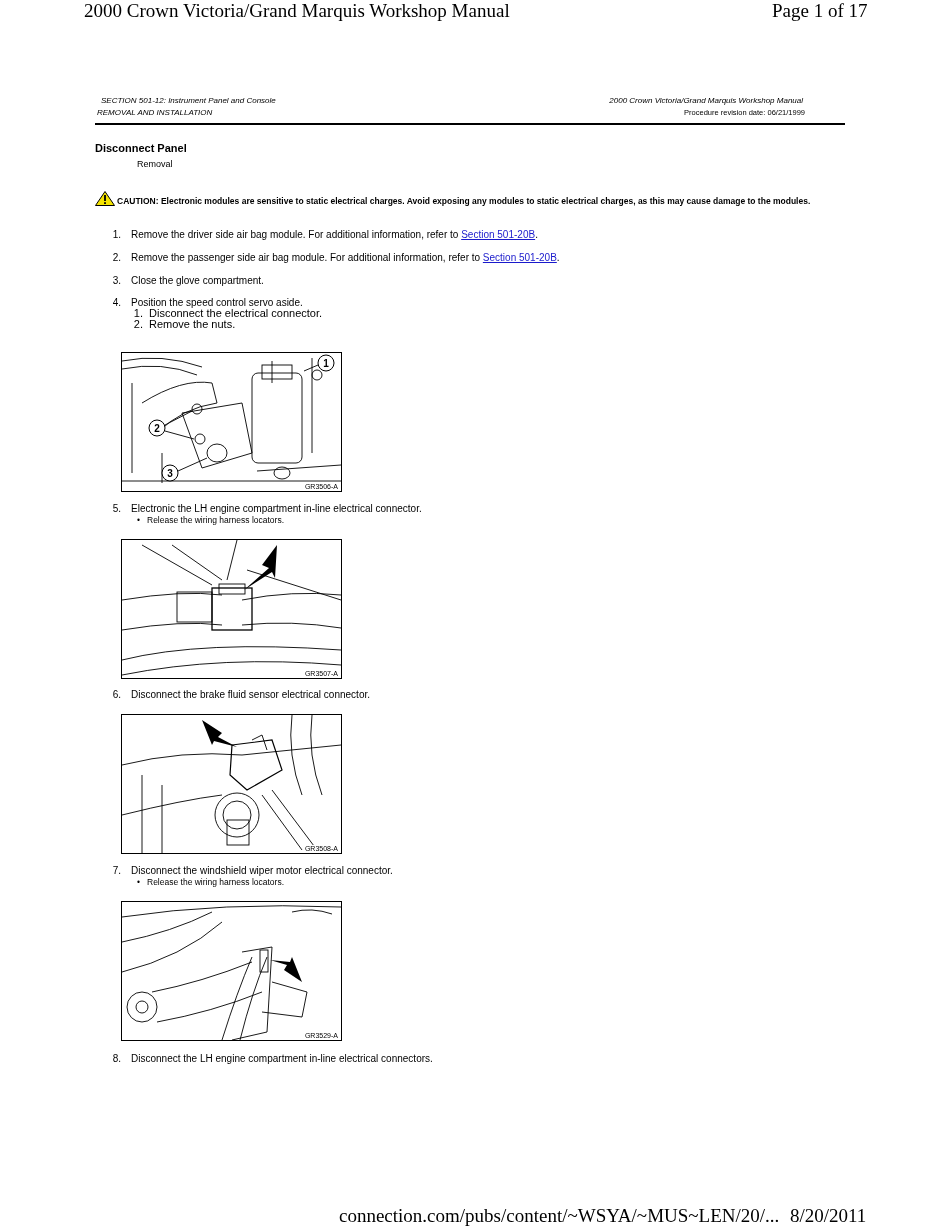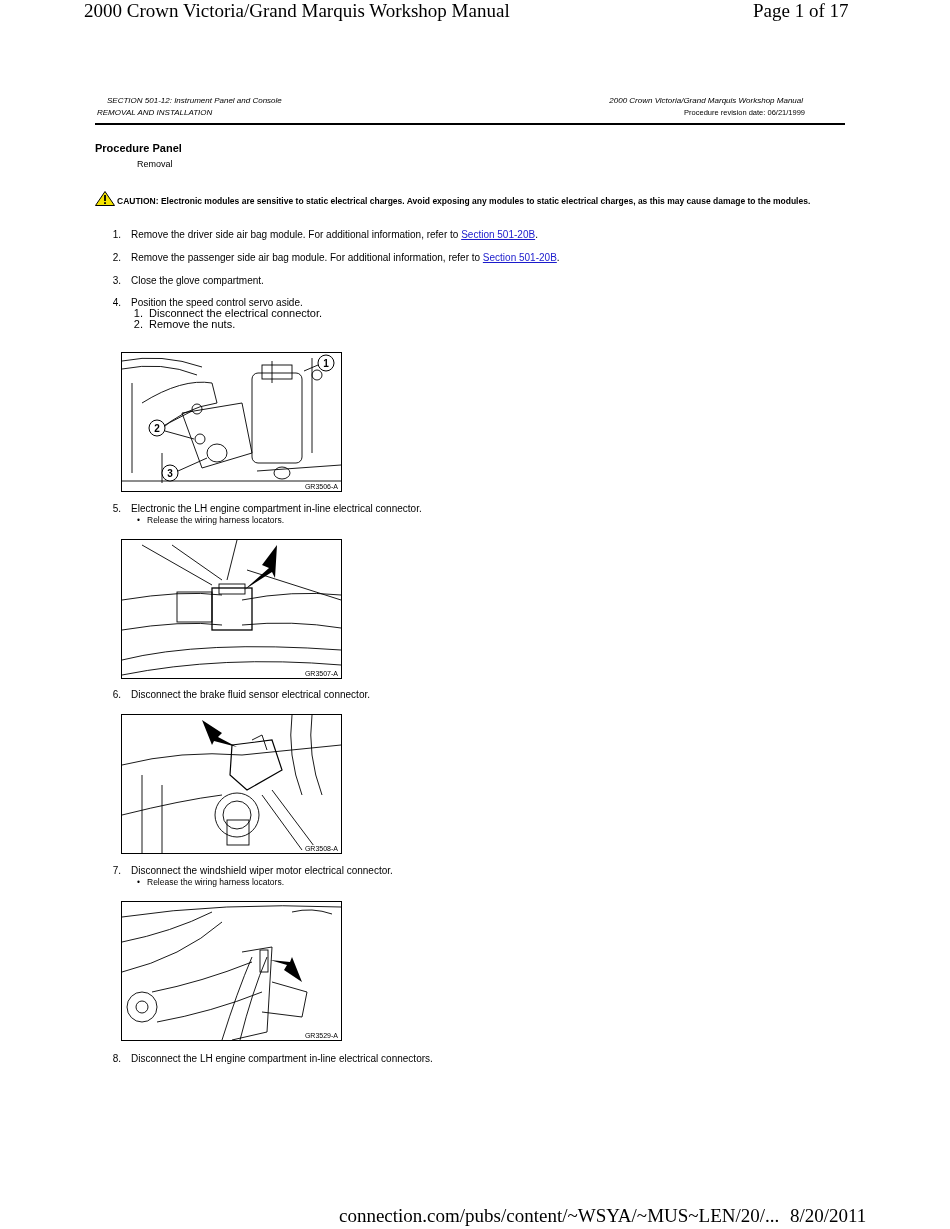--- a/index.html
+++ b/index.html
@@ -1,26 +1,26 @@
 <!DOCTYPE html>
 <html><head>
 <meta charset="utf-8">
 <style>
   html, body { margin: 0; padding: 0; background: #ffffff; }
   body { width: 950px; height: 1229px; position: relative; overflow: hidden; color: #000; }
   .print-header { position: absolute; top: 0; left: 0; width: 950px; height: 26px; font-family: "Liberation Serif", serif; font-size: 19px; }
   .print-header .title { position: absolute; left: 84px; top: 0px; }
-  .print-header .page { position: absolute; left: 753px; top: 0px; }
+  .print-header .page { position: absolute; left: 772px; top: 0px; }
   .print-footer { position: absolute; top: 1205px; left: 0; width: 950px; height: 24px; font-family: "Liberation Serif", serif; font-size: 19px; }
   .print-footer .url { position: absolute; left: 339px; top: 0; }
   .print-footer .date { position: absolute; left: 790px; top: 0; }
 
   .doc { position: absolute; left: 95px; top: 95px; width: 750px; font-family: "Liberation Sans", sans-serif; }
   .doc-header { position: relative; height: 28px; font-size: 8px; font-style: italic; }
-  .doc-header .l1 { position: absolute; left: 12px; top: 1px; }
+  .doc-header .l1 { position: absolute; left: 6px; top: 1px; }
   .doc-header .l2 { position: absolute; left: 2px; top: 13px; }
   .doc-header .r1 { position: absolute; right: 42px; top: 1px; }
   .doc-header .r2 { position: absolute; right: 40px; top: 13px; font-style: normal; font-size: 7.5px; }
   .rule { position: absolute; left: 0; top: 28px; width: 750px; height: 2px; background: #000; }
 
   .h-title { position: absolute; left: 0; top: 47px; font-size: 11px; font-weight: bold; }
   .h-sub { position: absolute; left: 0; top: 64px; font-size: 9px; font-weight: normal; padding-left: 42px; }
   .caution { position: absolute; left: 0; top: 96px; width: 730px; font-size: 8.5px; font-weight: bold; line-height: 11px; }
   .caution .warn { display: inline-block; width: 20px; height: 15px; vertical-align: -2px; margin-right: 2px; }
 
@@ -46,21 +46,21 @@
 
 <div class="doc">
   <div class="doc-header">
     <span class="l1">SECTION 501-12: Instrument Panel and Console</span>
     <span class="l2">REMOVAL AND INSTALLATION</span>
     <span class="r1">2000 Crown Victoria/Grand Marquis Workshop Manual</span>
     <span class="r2">Procedure revision date: 06/21/1999</span>
   </div>
   <div class="rule"></div>
 
-  <div class="h-title">Procedure Panel</div>
+  <div class="h-title">Disconnect Panel</div>
   <div class="h-sub">Removal</div>
 
   <div class="caution">
     <span class="warn">
       <svg width="20" height="15" viewBox="0 0 20 15">
           <polygon points="10,0.5 19.5,14.5 0.5,14.5" fill="#f5e400" stroke="#000" stroke-width="1"></polygon>
           <rect x="9.1" y="4" width="1.8" height="6" fill="#000"></rect>
           <rect x="9.1" y="11.2" width="1.8" height="1.8" fill="#000"></rect>
         </svg>
     </span><span>CAUTION: Electronic modules are sensitive to static electrical charges. Avoid exposing any modules to static electrical charges, as this may cause damage to the modules.</span>

